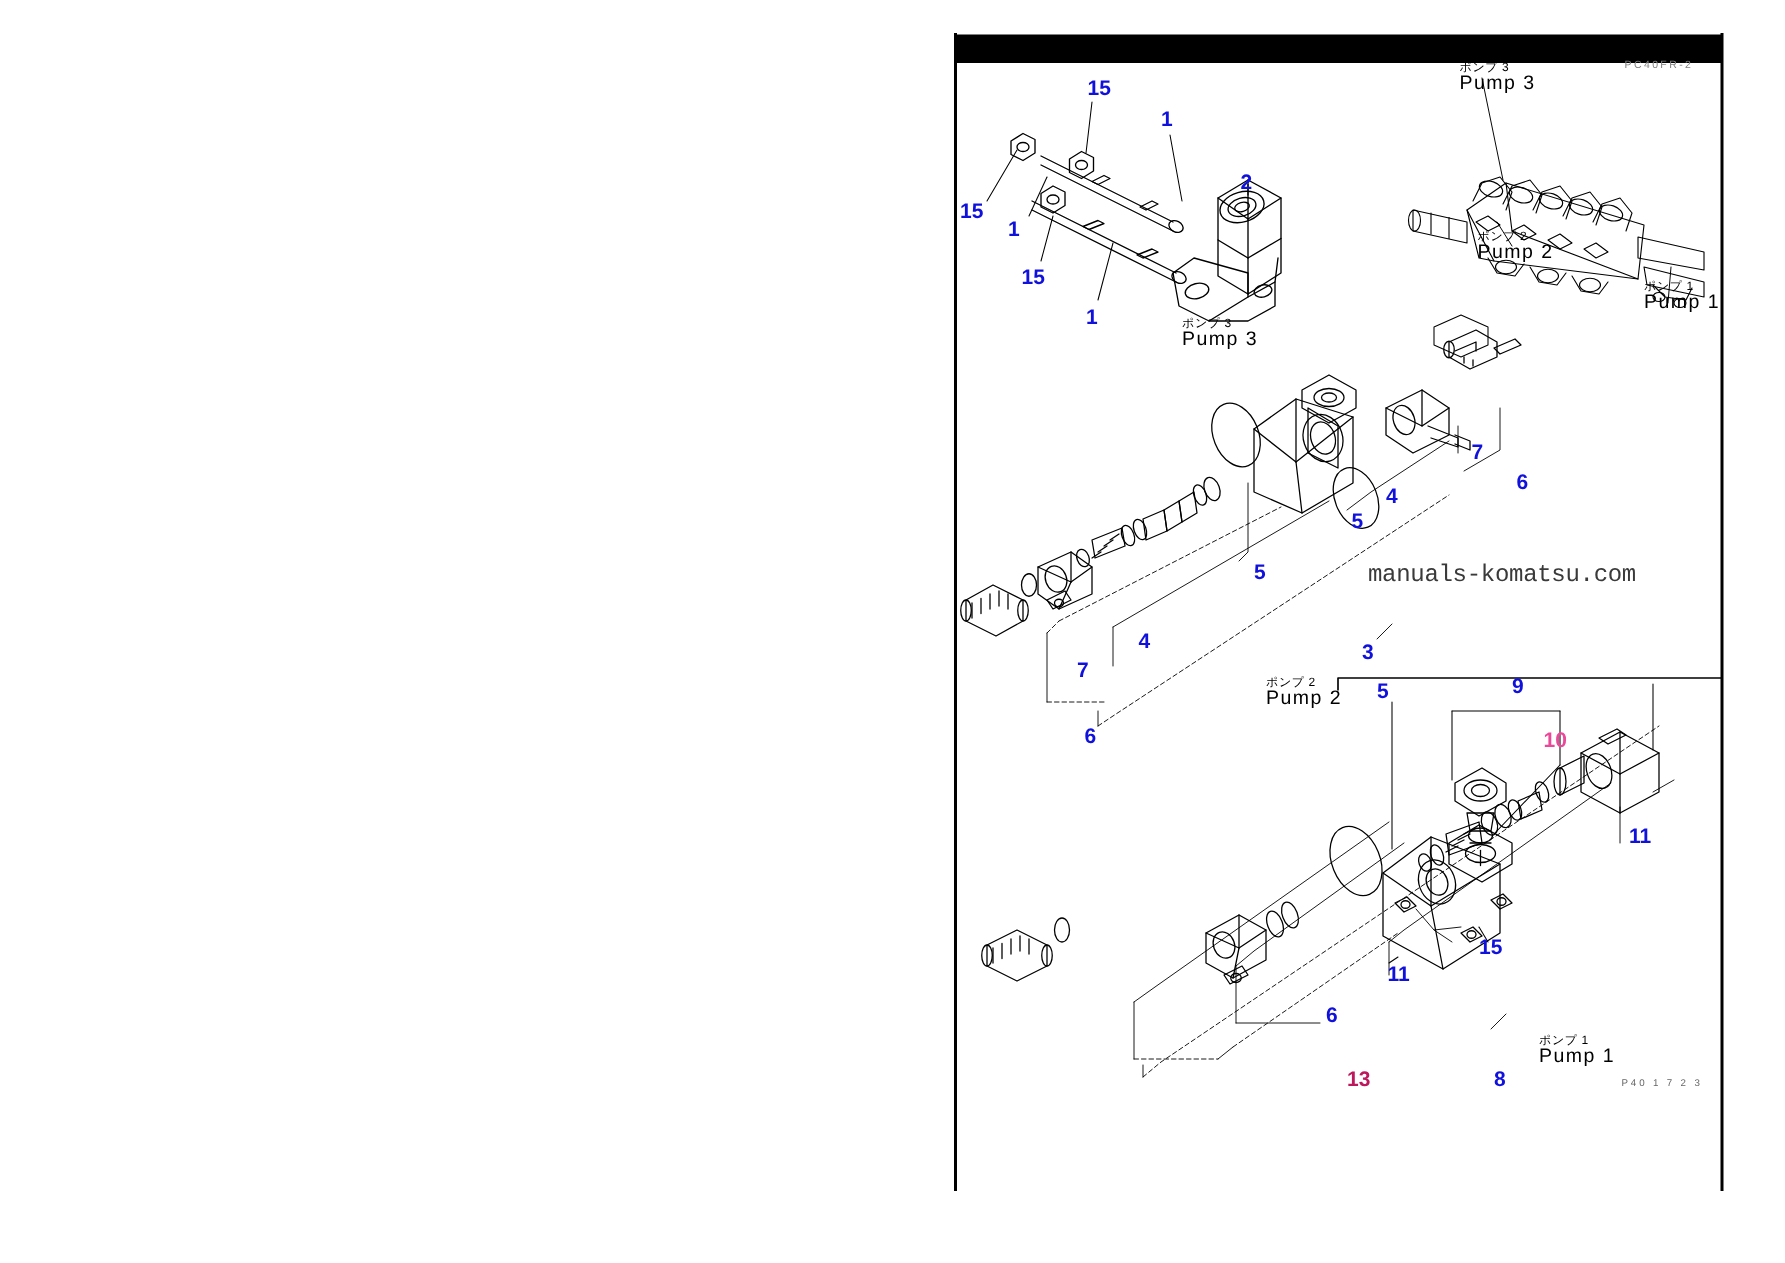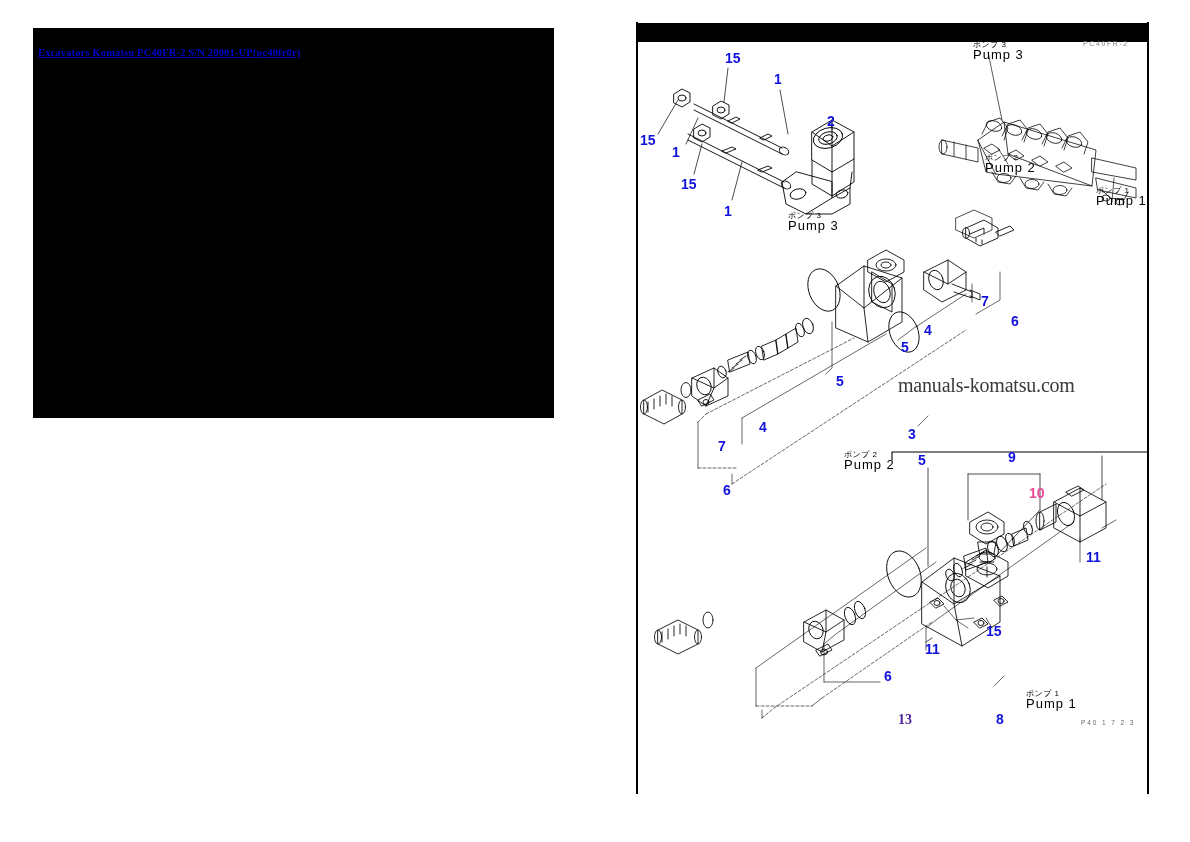--- a/index.html
+++ b/index.html
@@ -125,37 +125,34 @@
     line-height: 9.5px;
     white-space: nowrap;
     letter-spacing: 0.4px;
   }
   .sublabel .jp { display: block; font-size: 8px; }
   .sublabel .en { display: block; font-size: 13px; letter-spacing: 1px; }
 
   
   #watermark {
     position: absolute;
-    left: 262px;
+    left: 276px;
     top: 352px;
     color: #3a3a3a;
-    font-family: Liberation Serif, serif;
-    font-size: 20px;
+    font-family: Liberation Mono, monospace;
+    font-size: 16px;
     letter-spacing: -0.2px;
     white-space: nowrap;
   }
 </style>
 </head>
 <body>
 
 <div id="page">
 
-  <div id="left-panel">
-    <a id="title-link">Excavators Komatsu PC40FR-2 S/N 20001-UP(pc40fr0r)</a>
-  </div>
 
   <div id="diagram-panel">
 
     <div id="sheet-border-left"></div>
     <div id="sheet-border-right"></div>
     <div id="header-bar"></div>
 
     <div id="header-code">PC40FR-2</div>
     <div id="footer-code">P40 1 7 2 3</div>
 
@@ -442,21 +439,21 @@
         <div class="callout" style="left: 123px; top: 398px; color: rgb(17, 17, 221);">4</div>
         <div class="callout" style="left: 82px; top: 417px; color: rgb(17, 17, 221);">7</div>
         <div class="callout" style="left: 87px; top: 461px; color: rgb(17, 17, 221);">6</div>
         <div class="callout" style="left: 282px; top: 431px; color: rgb(17, 17, 221);">5</div>
         <div class="callout" style="left: 372px; top: 428px; color: rgb(17, 17, 221);">9</div>
         <div class="callout" style="left: 393px; top: 464px; color: #ec4899;">10</div>
         <div class="callout" style="left: 450px; top: 528px; color: rgb(17, 17, 221);">11</div>
         <div class="callout" style="left: 350px; top: 602px; color: rgb(17, 17, 221);">15</div>
         <div class="callout" style="left: 289px; top: 620px; color: rgb(17, 17, 221);">11</div>
         <div class="callout" style="left: 248px; top: 647px; color: rgb(17, 17, 221);">6</div>
-        <div class="callout" style="left: 262px; top: 690px; color: #4c1d95; font-family: Liberation Serif, serif;">13</div>
+        <div class="callout" style="left: 262px; top: 690px; color: #be185d;">13</div>
         <div class="callout" style="left: 360px; top: 690px; color: rgb(17, 17, 221);">8</div>
       </div>
 
     <div id="sublabel-layer">
         <div class="sublabel" style="left: 152px; top: 189px;">
           <span class="jp">ポンプ 3</span>
           <span class="en">Pump  3</span>
         </div>
         <div class="sublabel" style="left: 337px; top: 18px;">
           <span class="jp">ポンプ 3</span>

